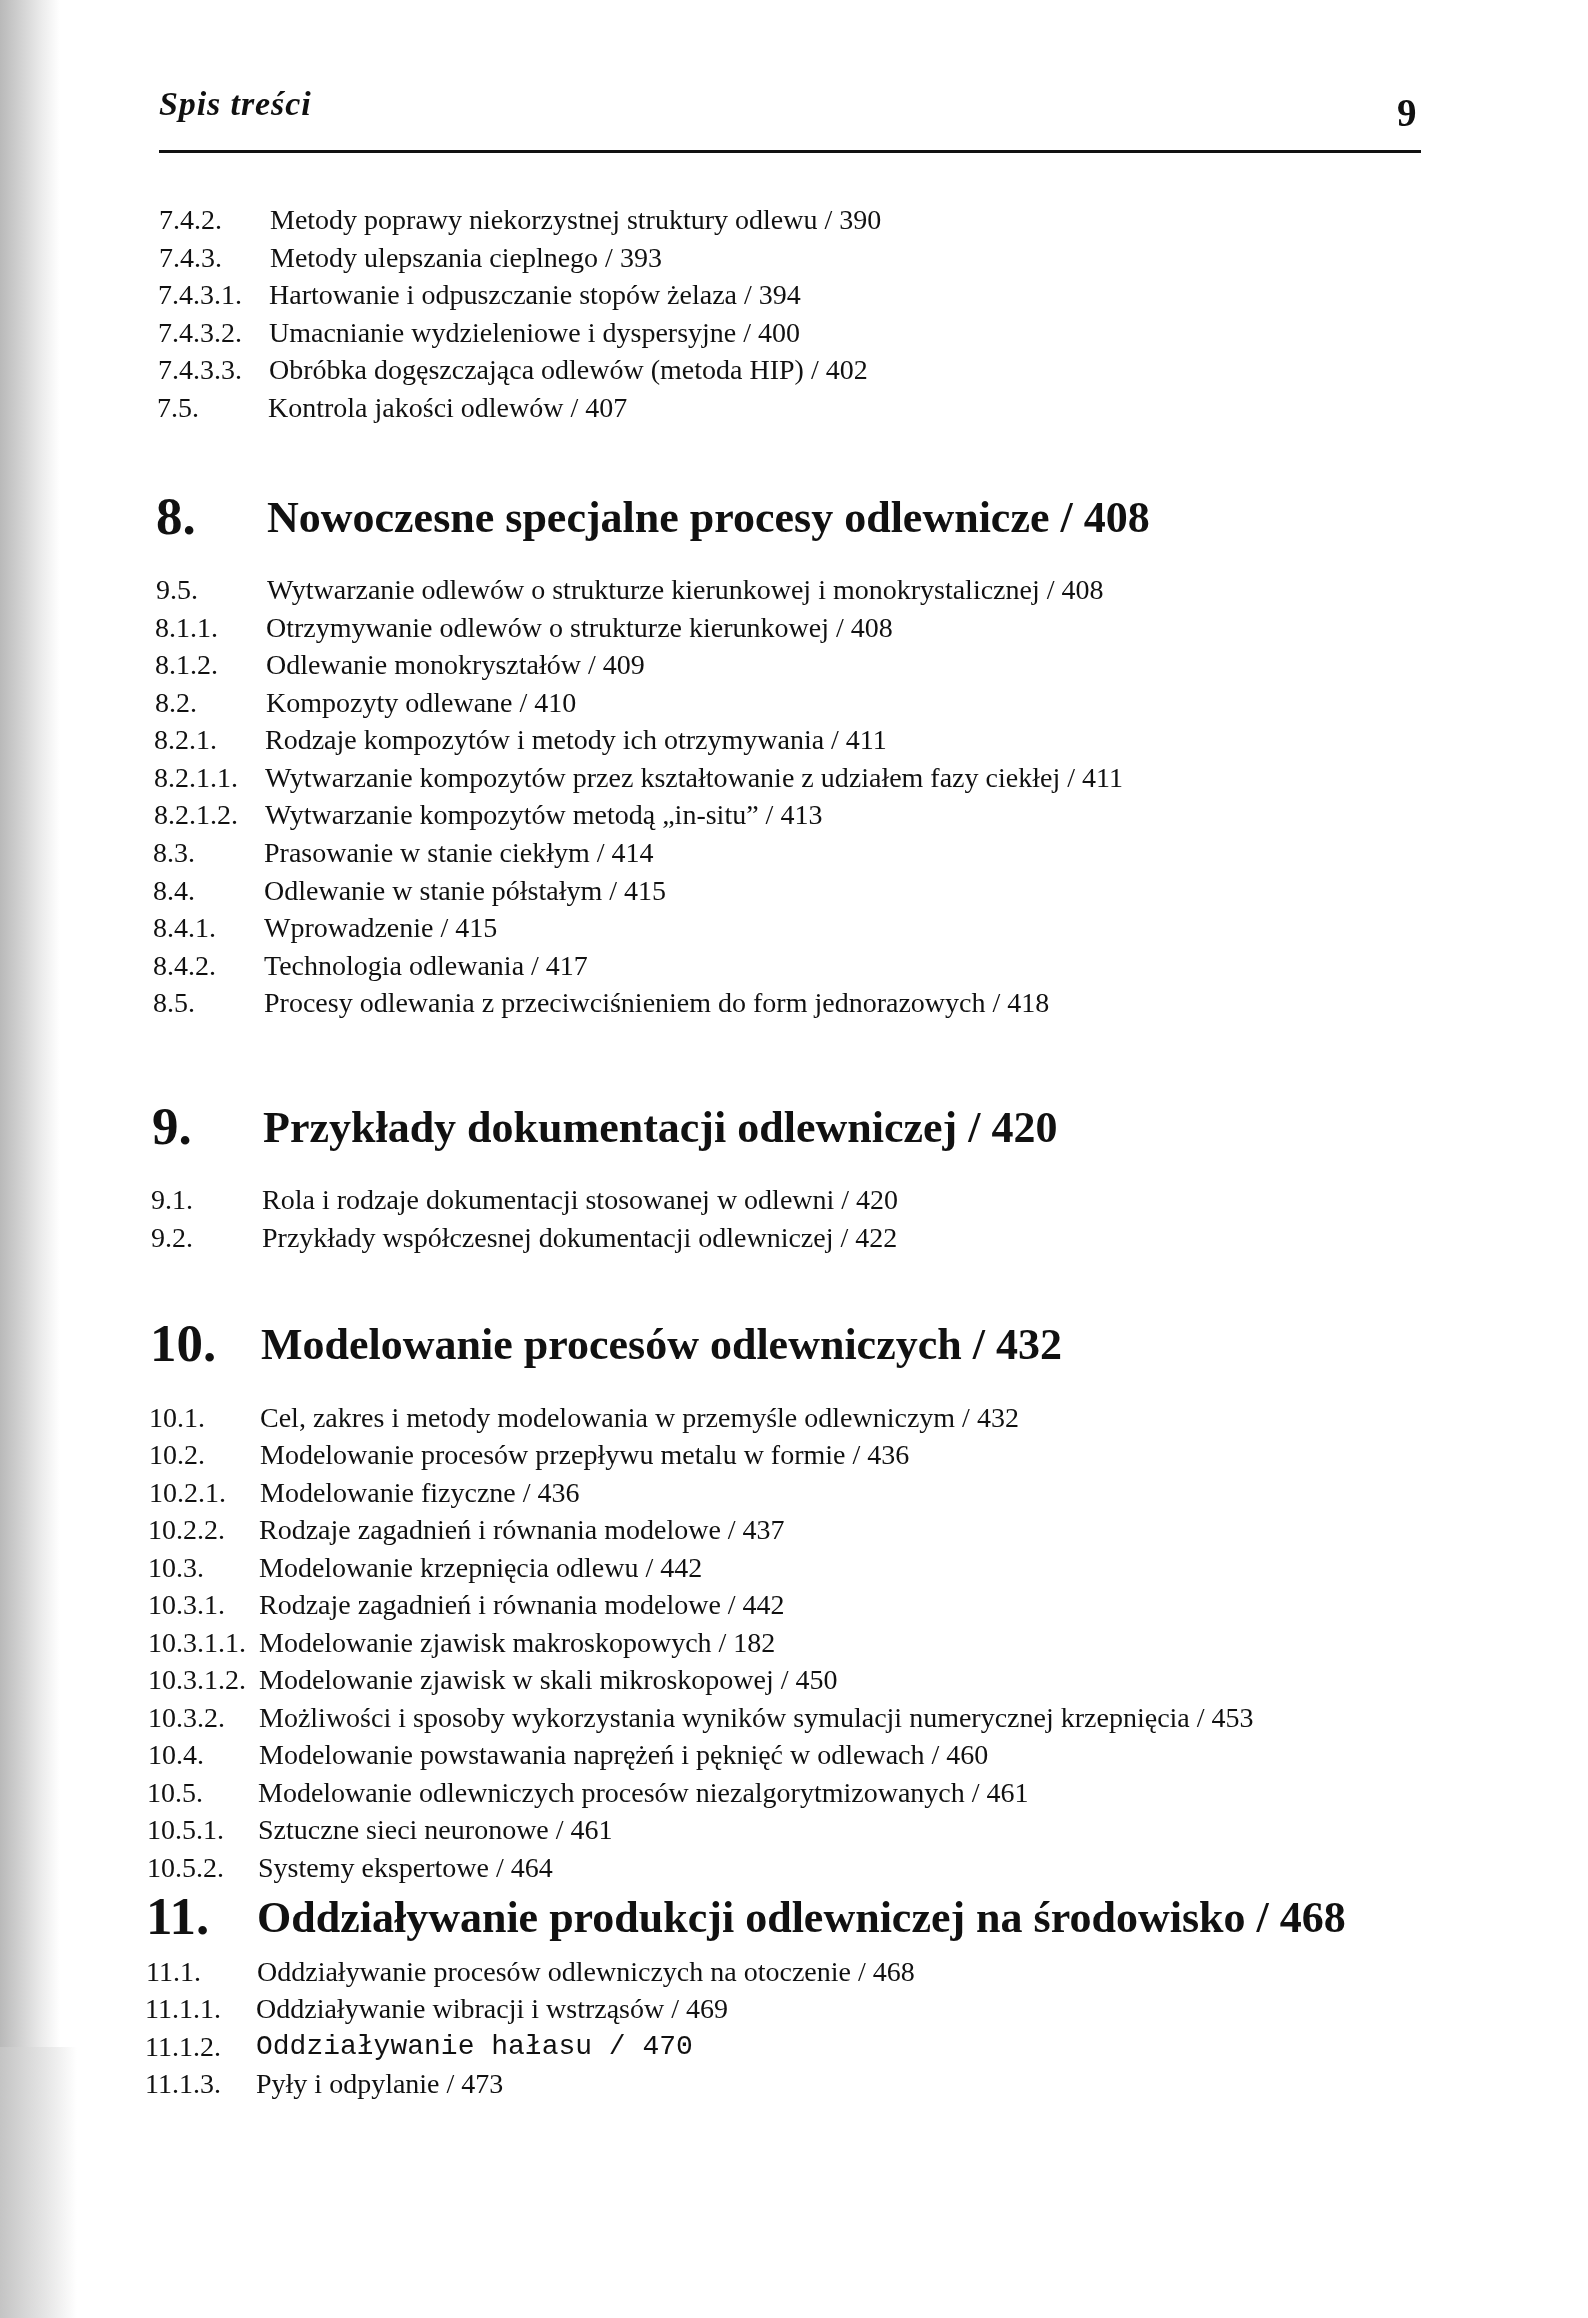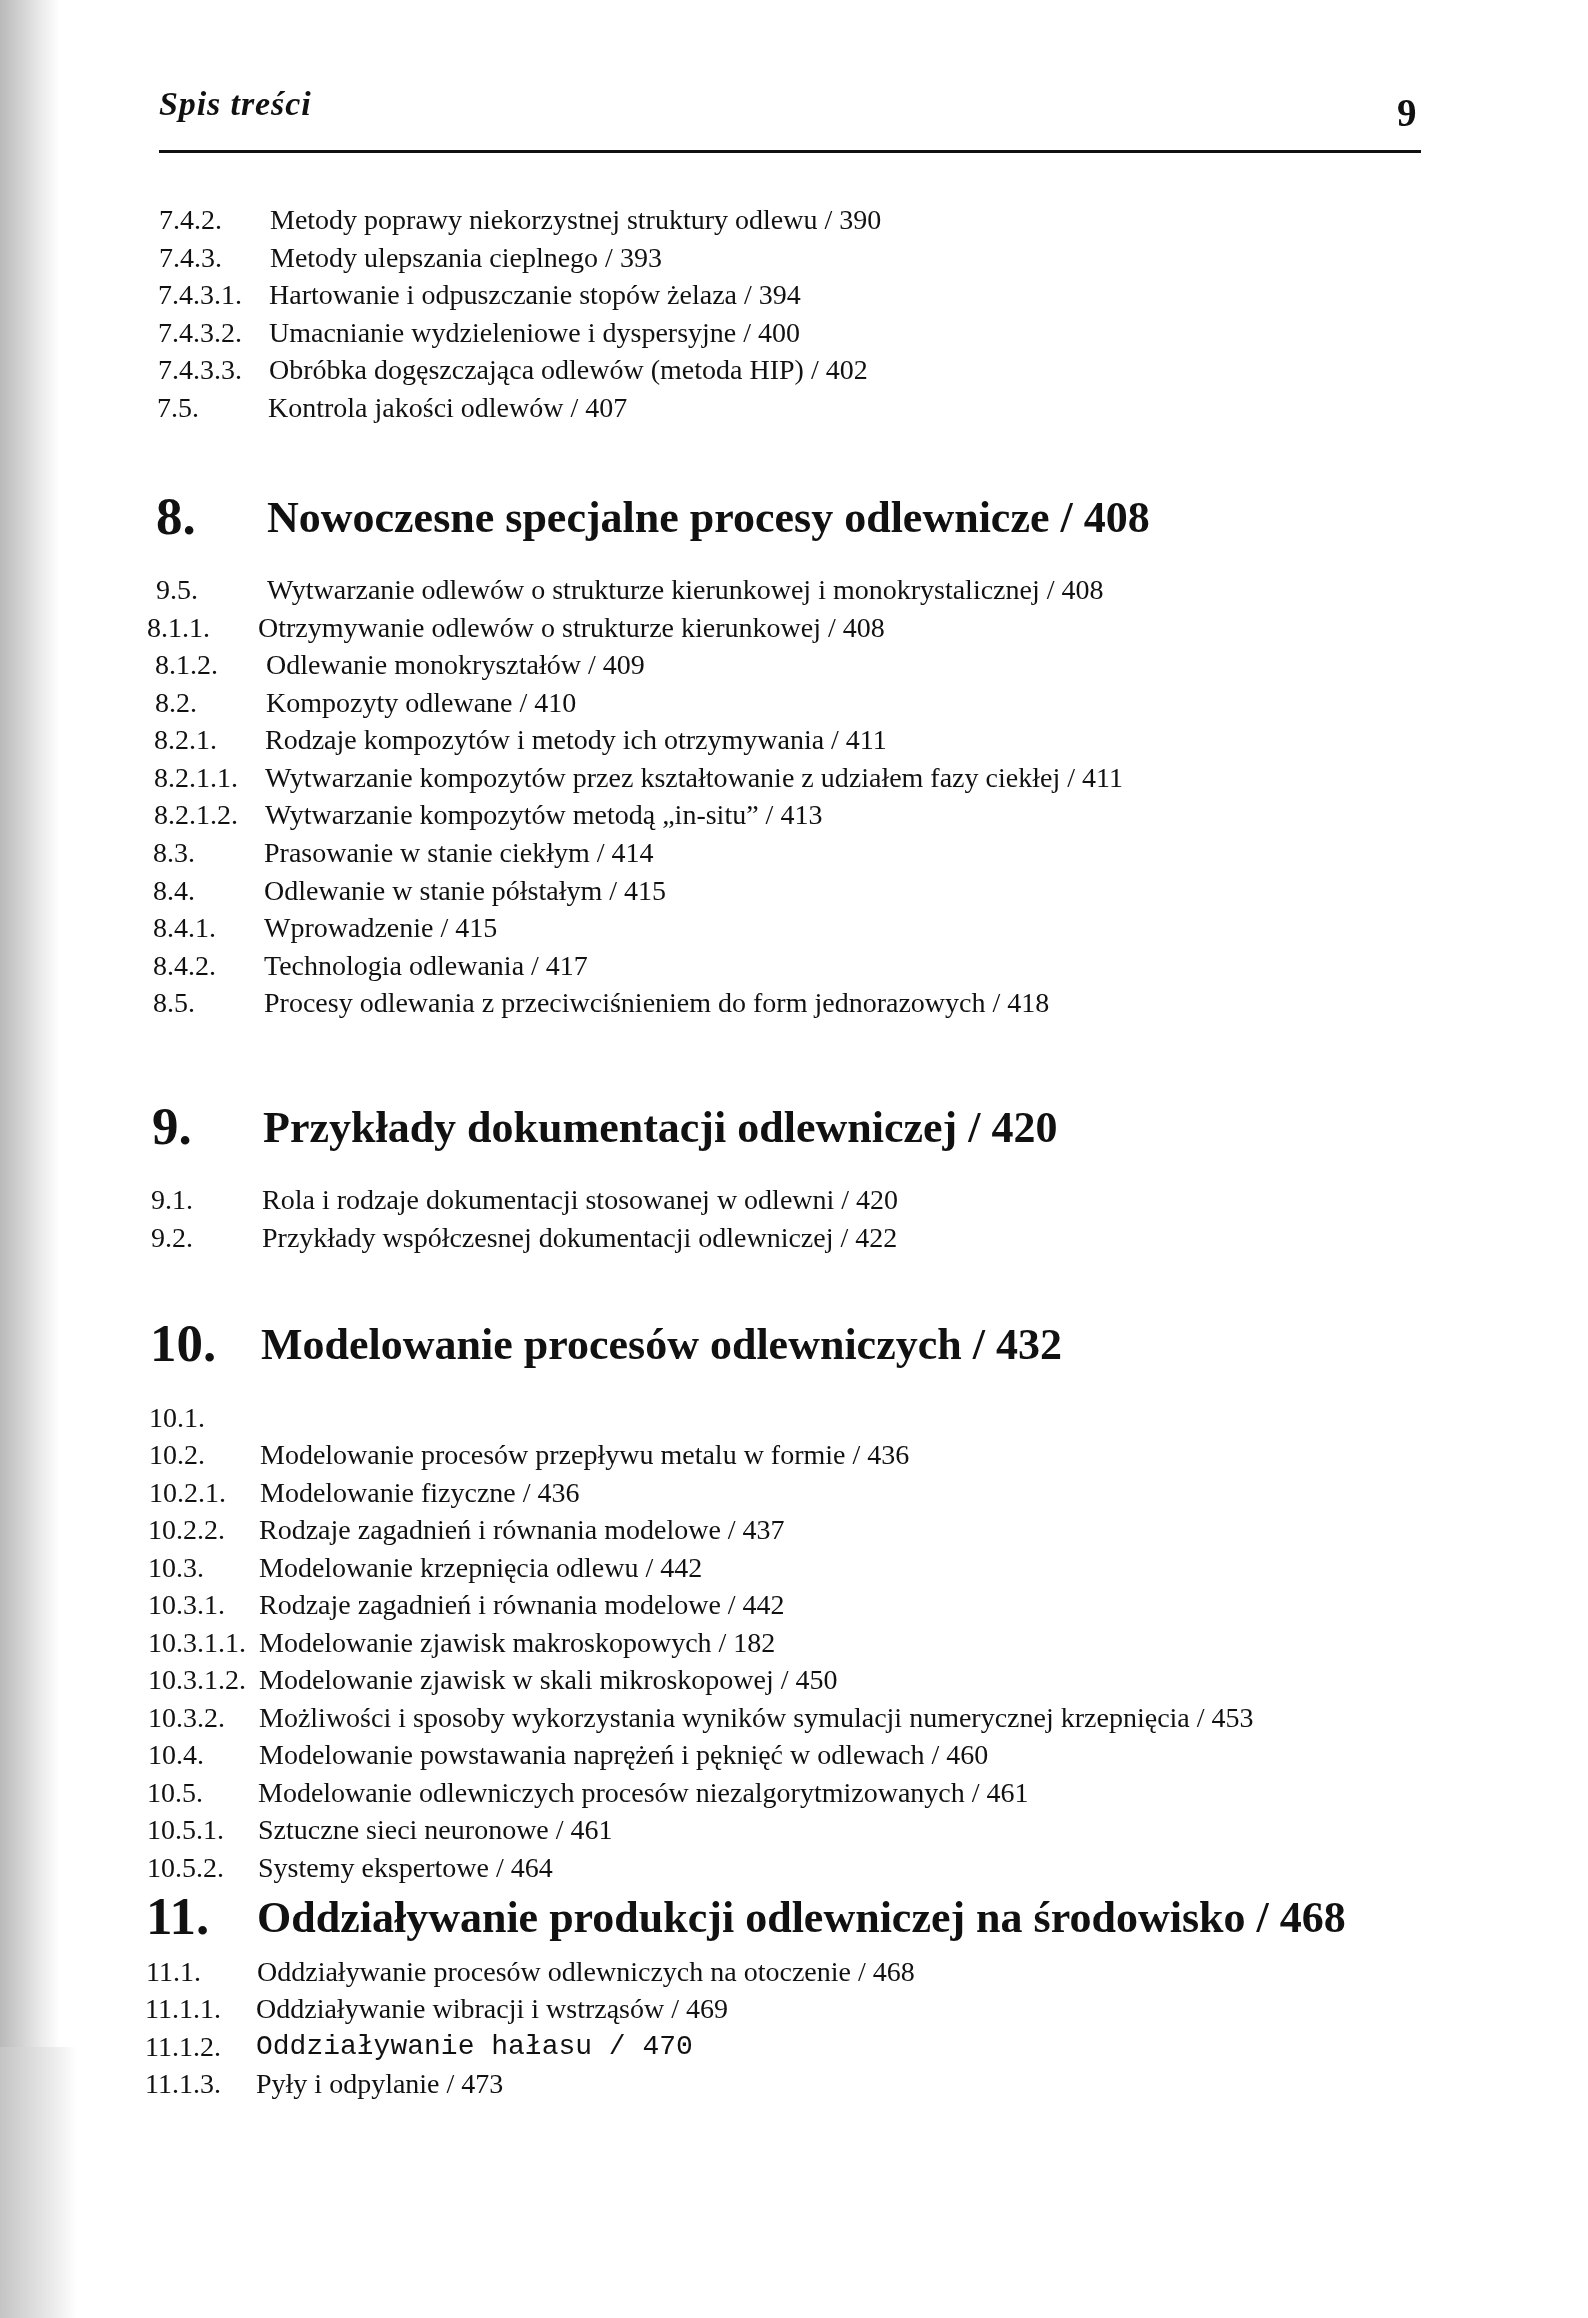--- a/index.html
+++ b/index.html
@@ -78,21 +78,21 @@
       <span class="title" style="left: 111px;">Kontrola jakości odlewów / 407</span>
     </div>
     <div class="chapter" style="left: 156px; top: 486px; width: 1322px;">
       <span class="num">8.</span>
       <span class="title" style="left: 111px;">Nowoczesne specjalne procesy odlewnicze / 408</span>
     </div>
     <div class="entry" style="left: 156px; top: 571px; width: 1322px;">
       <span class="num">9.5.</span>
       <span class="title" style="left: 111px;">Wytwarzanie odlewów o strukturze kierunkowej i monokrystalicznej / 408</span>
     </div>
-    <div class="entry" style="left: 147px; top: 609px; width: 1322px;">
+    <div class="entry" style="left: 155px; top: 609px; width: 1322px;">
       <span class="num">8.1.1.</span>
       <span class="title" style="left: 111px;">Otrzymywanie odlewów o strukturze kierunkowej / 408</span>
     </div>
     <div class="entry" style="left: 155px; top: 646px; width: 1322px;">
       <span class="num">8.1.2.</span>
       <span class="title" style="left: 111px;">Odlewanie monokryształów / 409</span>
     </div>
     <div class="entry" style="left: 155px; top: 684px; width: 1322px;">
       <span class="num">8.2.</span>
       <span class="title" style="left: 111px;">Kompozyty odlewane / 410</span>
@@ -140,20 +140,21 @@
     <div class="entry" style="left: 151px; top: 1219px; width: 1322px;">
       <span class="num">9.2.</span>
       <span class="title" style="left: 111px;">Przykłady współczesnej dokumentacji odlewniczej / 422</span>
     </div>
     <div class="chapter" style="left: 150px; top: 1313px; width: 1322px;">
       <span class="num">10.</span>
       <span class="title" style="left: 111px;">Modelowanie procesów odlewniczych / 432</span>
     </div>
     <div class="entry" style="left: 149px; top: 1399px; width: 1322px;">
       <span class="num">10.1.</span>
+      <span class="title" style="left: 111px;">Cel, zakres i metody modelowania w przemyśle odlewniczym / 432</span>
     </div>
     <div class="entry" style="left: 149px; top: 1436px; width: 1322px;">
       <span class="num">10.2.</span>
       <span class="title" style="left: 111px;">Modelowanie procesów przepływu metalu w formie / 436</span>
     </div>
     <div class="entry" style="left: 149px; top: 1474px; width: 1322px;">
       <span class="num">10.2.1.</span>
       <span class="title" style="left: 111px;">Modelowanie fizyczne / 436</span>
     </div>
     <div class="entry" style="left: 148px; top: 1511px; width: 1322px;">

